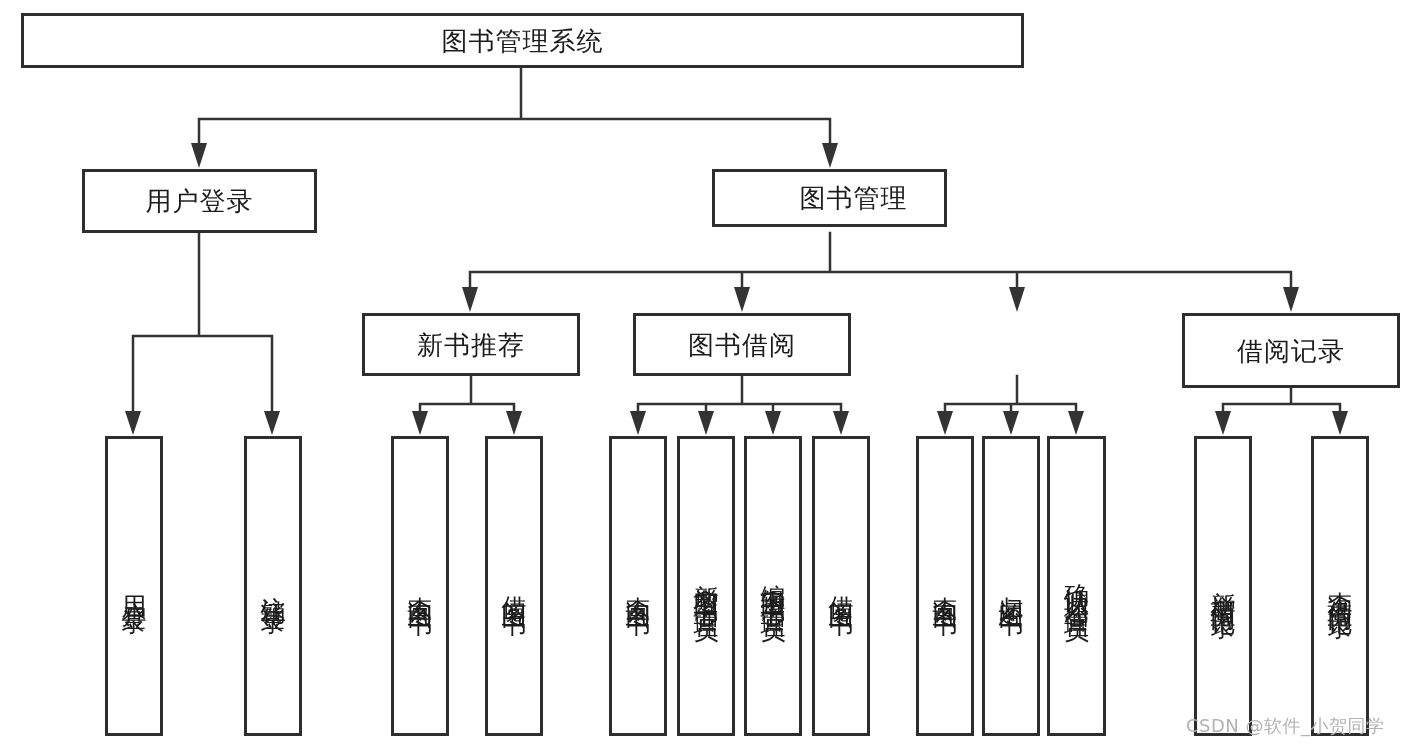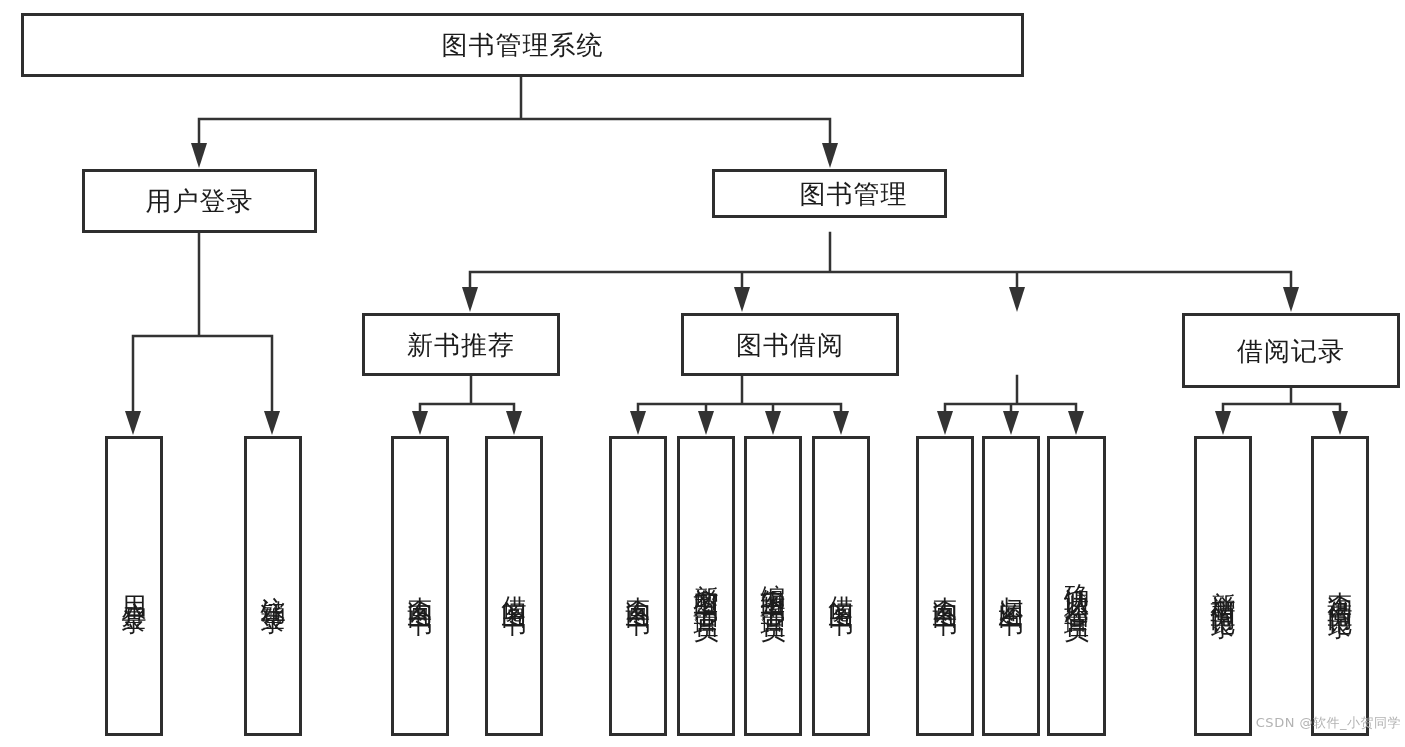--- a/index.html
+++ b/index.html
@@ -37,24 +37,23 @@
     writing-mode: vertical-rl;
     text-orientation: mixed;
     letter-spacing: 5px;
     font-size: 25px;
   }
   #watermark {
     position: absolute;
     left: 1186px; top: 714px;
     width: 215px;
     color: #b3b3b3;
-    font-size: 13px;
+    font-size: 18px;
     letter-spacing: 0.5px;
     white-space: nowrap;
-    text-align: right;
   }
 </style>
 </head>
 <body>
 
 <div id="stage">
 
   <svg id="connectors" viewBox="0 0 1405 747" xmlns="http://www.w3.org/2000/svg">
     <g stroke="#333333" stroke-width="2.5" fill="none" stroke-linecap="square">
 
@@ -95,35 +94,35 @@
 
       <polygon points="937,411 953,411 945,435"></polygon>
       <polygon points="1003,411 1019,411 1011,435"></polygon>
       <polygon points="1068,411 1084,411 1076,435"></polygon>
 
       <polygon points="1215,411 1231,411 1223,435"></polygon>
       <polygon points="1332,411 1348,411 1340,435"></polygon>
     </g>
   </svg>
 
-  <div class="node hnode" style="left:21px; top:13px; width:1003px; height:64px;">
+  <div class="node hnode" style="left:21px; top:13px; width:1003px; height:55px;">
     <span>图书管理系统</span>
   </div>
 
   <div class="node hnode" style="left:82px; top:169px; width:235px; height:64px;">
     <span>用户登录</span>
   </div>
-  <div class="node hnode" style="left:712px; top:169px; width:235px; height:49px;padding-left:48px;">
+  <div class="node hnode" style="left:712px; top:169px; width:235px; height:58px;padding-left:48px;">
     <span>图书管理</span>
   </div>
 
-  <div class="node hnode" style="left:362px; top:313px; width:198px; height:63px;">
+  <div class="node hnode" style="left:362px; top:313px; width:218px; height:63px;">
     <span>新书推荐</span>
   </div>
-  <div class="node hnode" style="left:633px; top:313px; width:218px; height:63px;margin-left:48px;">
+  <div class="node hnode" style="left:633px; top:313px; width:218px; height:63px;">
     <span>图书借阅</span>
   </div>
   <div class="node hnode" style="left:1182px; top:313px; width:218px; height:75px;">
     <span>借阅记录</span>
   </div>
 
   <div class="node vnode" style="left:105px; top:436px; width:58px; height:300px;">
     <span>用户登录</span>
   </div>
   <div class="node vnode" style="left:244px; top:436px; width:58px; height:300px;">

